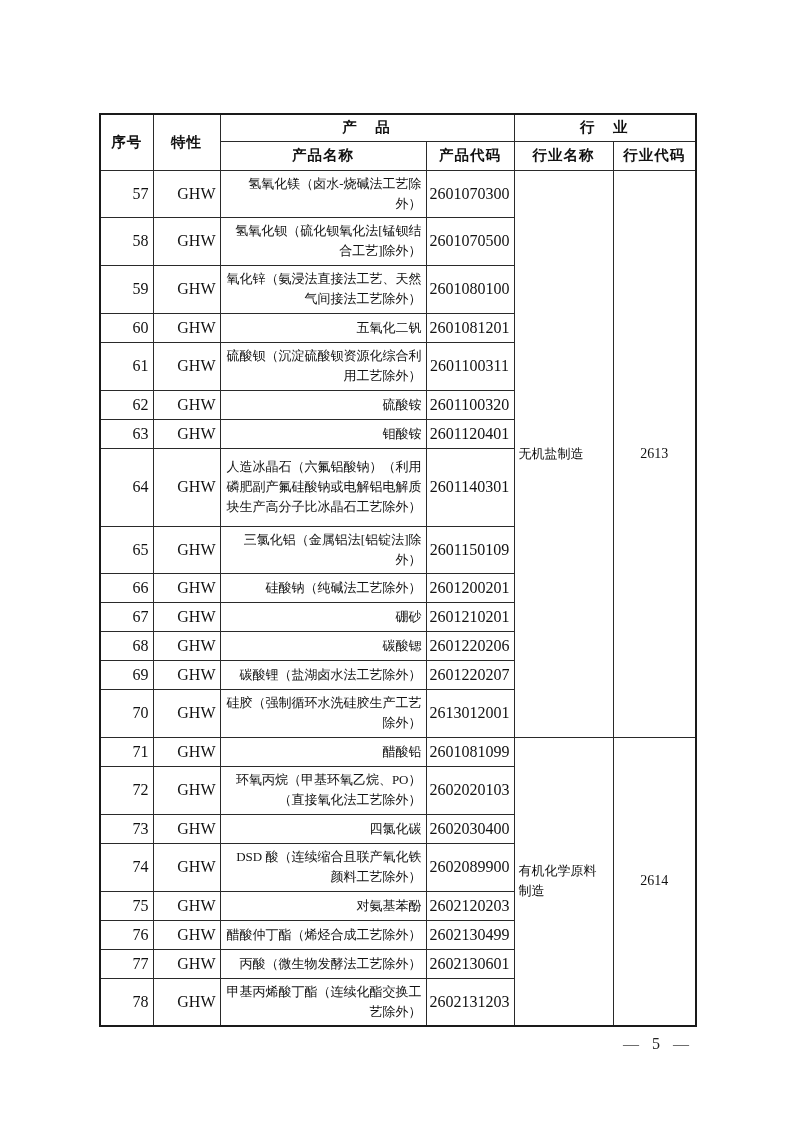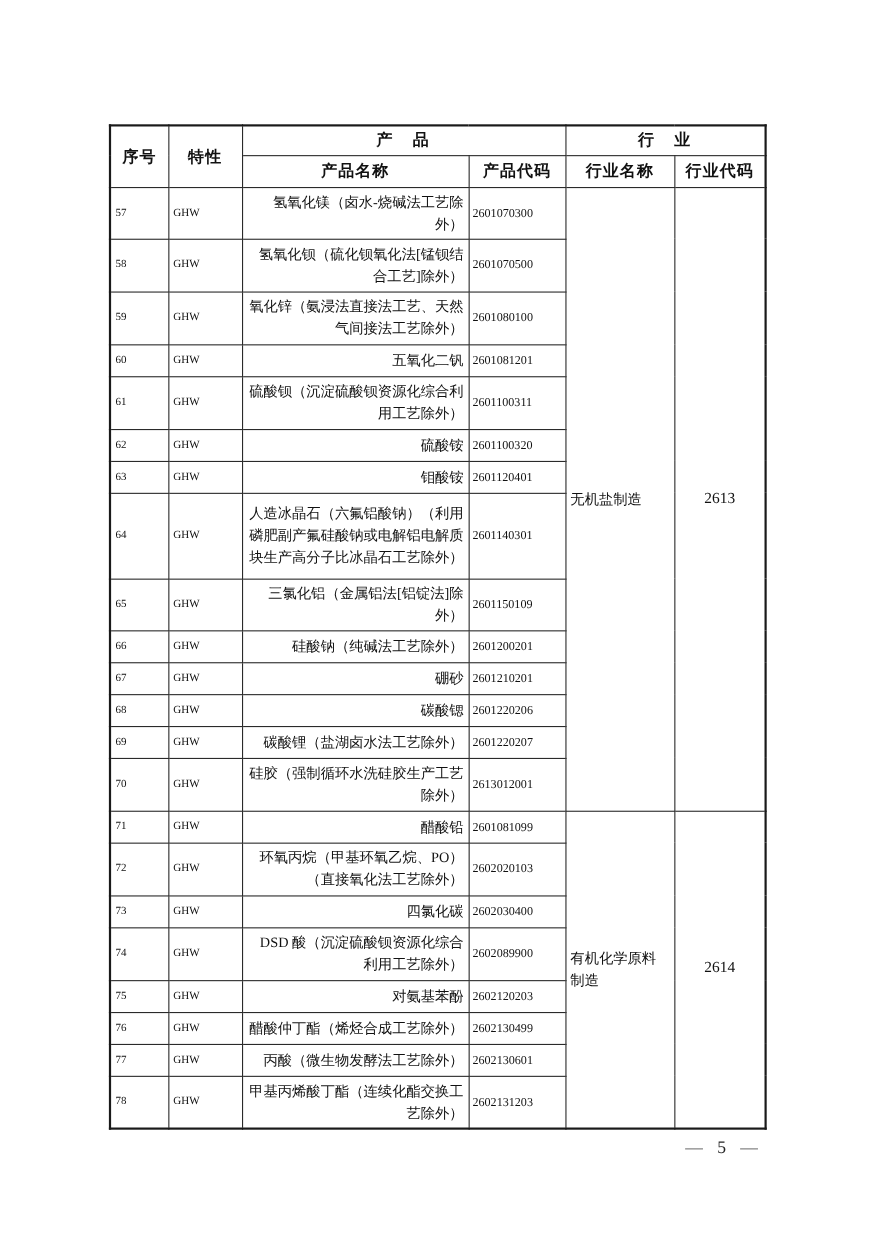--- a/index.html
+++ b/index.html
@@ -45,29 +45,29 @@
     height: 29px;
     margin-top: 44px;
   }
   .doc-table td {
     font-size: 13px;
     line-height: 20px;
     padding: 3px 4px;
     vertical-align: middle;
   }
   td.c-serial, td.c-attr {
-    text-align: left;
-    font-size: 10px;
+    text-align: right;
+    font-size: 16px;
   }
   td.c-pname {
     text-align: right;
   }
   td.c-pcode {
-    text-align: left;
-    font-size: 11px;
+    text-align: center;
+    font-size: 16px;
     padding-left: 3px;
   }
   td.c-iname {
     text-align: left;
     vertical-align: middle;
   }
   td.c-icode {
     text-align: center;
     font-size: 14px;
     vertical-align: middle;
@@ -219,21 +219,21 @@
       </tr>
       <tr style="height: 29px;">
         <td class="c-serial">73</td>
         <td class="c-attr">GHW</td>
         <td class="c-pname">四氯化碳</td>
         <td class="c-pcode">2602030400</td>
       </tr>
       <tr style="height: 48px;">
         <td class="c-serial">74</td>
         <td class="c-attr">GHW</td>
-        <td class="c-pname">DSD 酸（沉淀硫酸钡资源化综合利用工艺除外）</td>
+        <td class="c-pname">DSD 酸（连续缩合且联产氧化铁颜料工艺除外）</td>
         <td class="c-pcode">2602089900</td>
       </tr>
       <tr style="height: 29px;">
         <td class="c-serial">75</td>
         <td class="c-attr">GHW</td>
         <td class="c-pname">对氨基苯酚</td>
         <td class="c-pcode">2602120203</td>
       </tr>
       <tr style="height: 29px;">
         <td class="c-serial">76</td>

